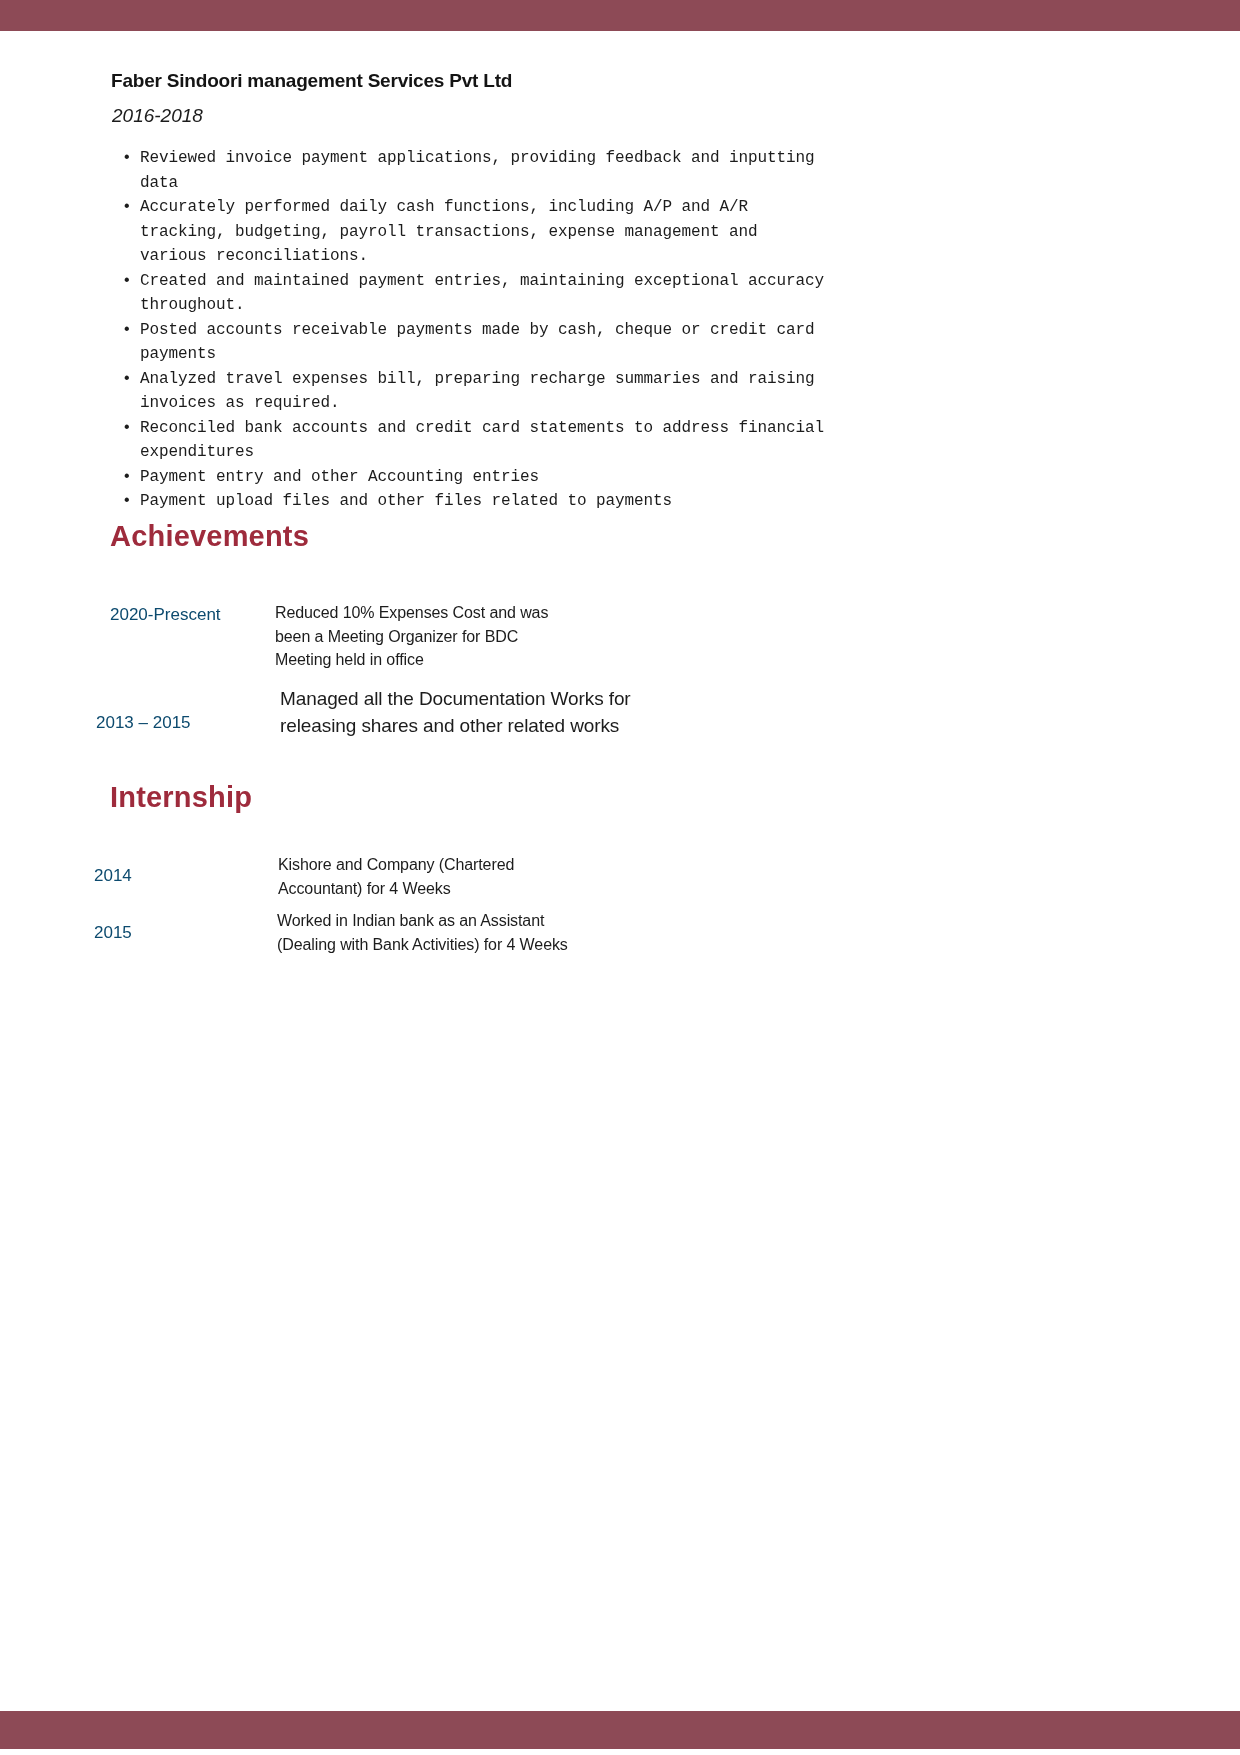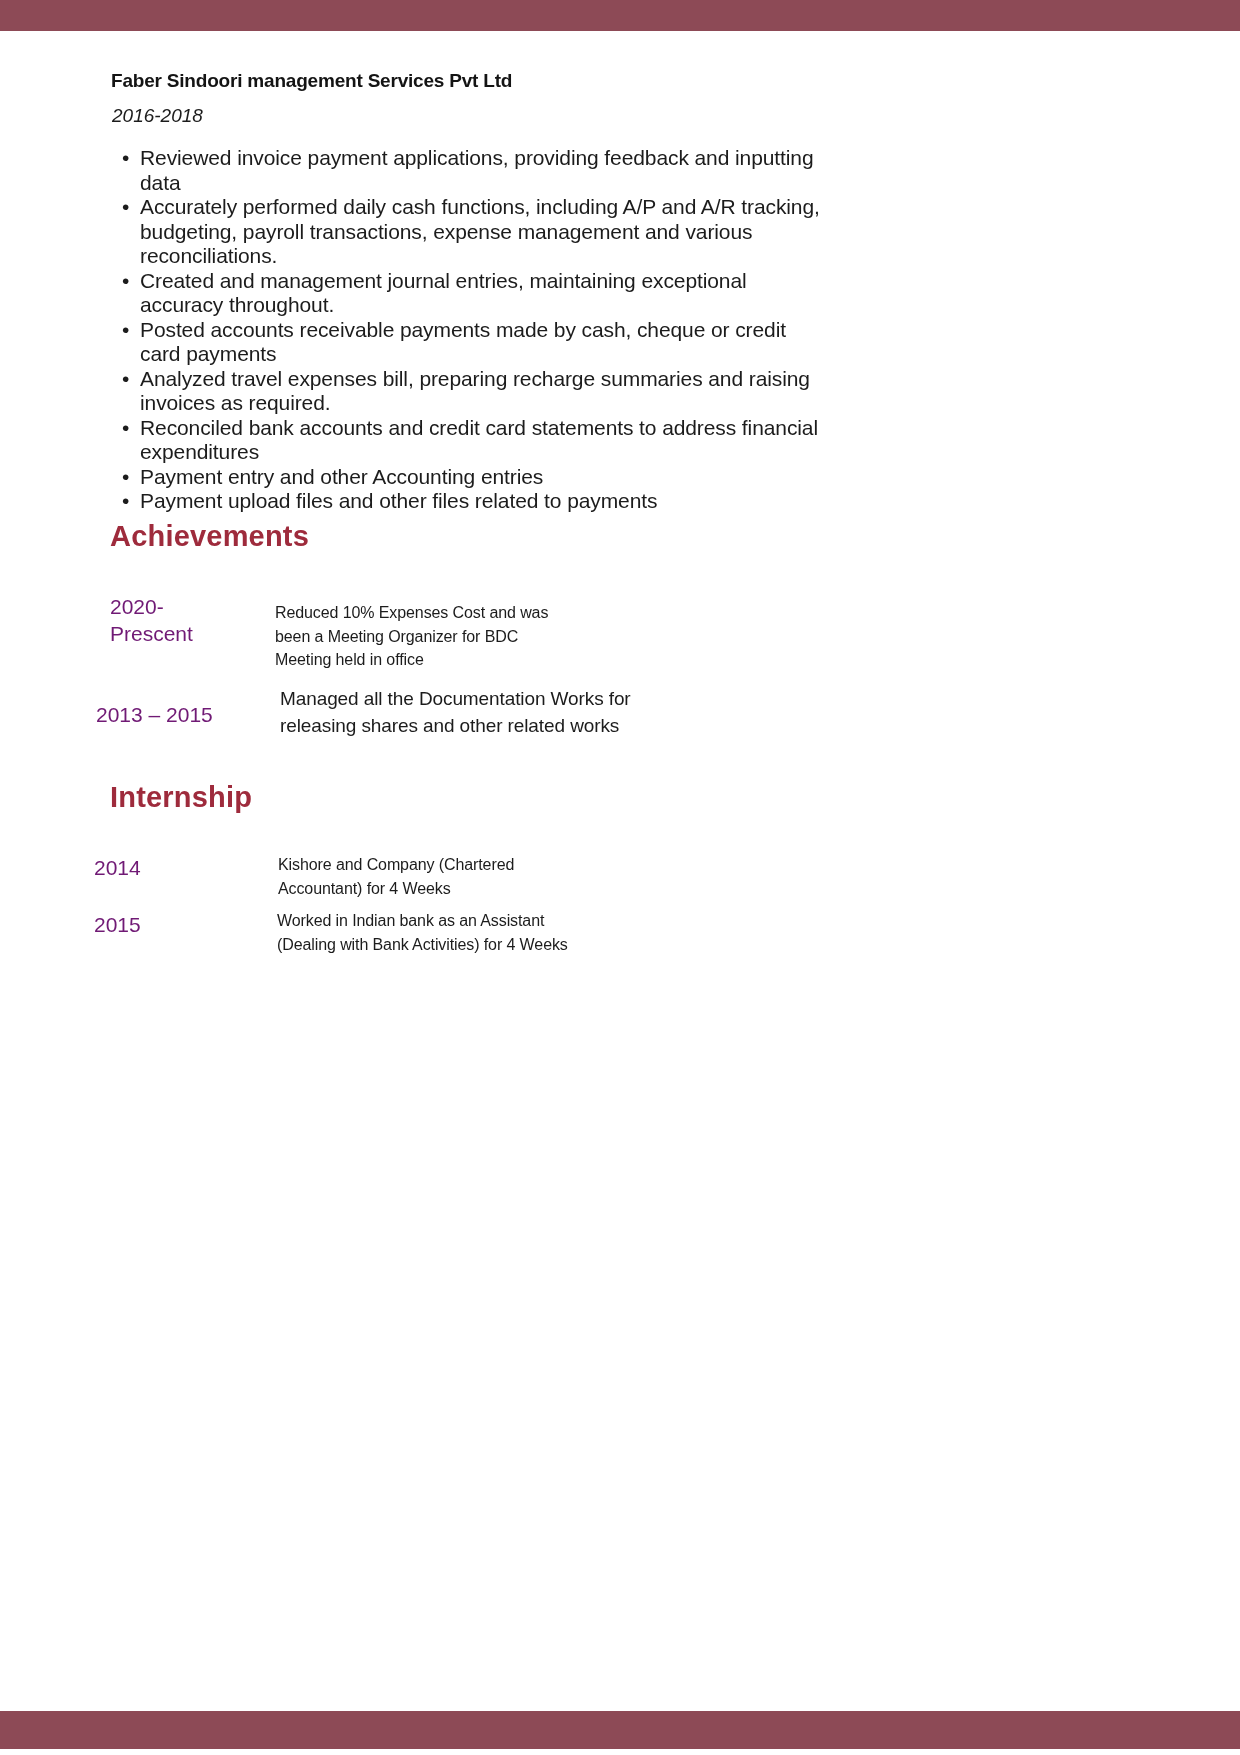--- a/index.html
+++ b/index.html
@@ -43,24 +43,25 @@
     font-style: italic;
     color: #1c1c1c;
   }
   ul.duties {
     position: absolute;
     left: 122px; top: 146px;
     width: 705px;
     margin: 0;
     padding: 0;
     list-style: none;
-    font-size: 21px;
+    font-size: 16px;
     line-height: 24.5px;
     color: #1c1c1c;
     letter-spacing: -0.1px;
+    font-family: Liberation Mono, monospace;
   }
   ul.duties li {
     position: relative;
     padding-left: 18px;
   }
   ul.duties li::before {
     content: "\2022";
     position: absolute;
     left: 0;
     top: 0;
@@ -70,23 +71,24 @@
     font-size: 29px;
     font-weight: 700;
     color: #9e2b3c;
     letter-spacing: 0.2px;
   }
   #achievements-heading { left: 110px; top: 520px; text-align: center; }
   #internship-heading   { left: 110px; top: 781px; }
 
   .timeline-date {
     position: absolute;
-    font-size: 21px;
-    color: #701a75;
+    font-size: 17px;
+    color: #0c4a6e;
     line-height: 27px;
+    margin-top: 8px;
   }
   .timeline-desc {
     position: absolute;
     font-size: 16px;
     line-height: 23.5px;
     color: #1c1c1c;
     letter-spacing: -0.1px;
   }
   #ach-date-0 { left: 110px; top: 593px; width: 120px; }
   #ach-desc-0 { left: 275px; top: 601px; width: 300px; }
@@ -105,21 +107,21 @@
 
   <div class="top-bar"></div>
 
   <div class="company-title">Faber Sindoori management Services Pvt Ltd</div>
 
   <div class="employment-period">2016-2018</div>
 
   <ul class="duties">
     <li>Reviewed invoice payment applications, providing feedback and inputting data</li>
     <li>Accurately performed daily cash functions, including A/P and A/R tracking, budgeting, payroll transactions, expense management and various reconciliations.</li>
-    <li>Created and management journal entries, maintaining exceptional accuracy throughout.</li>
+    <li>Created and maintained payment entries, maintaining exceptional accuracy throughout.</li>
     <li>Posted accounts receivable payments made by cash, cheque or credit card payments</li>
     <li>Analyzed travel expenses bill, preparing recharge summaries and raising invoices as required.</li>
     <li>Reconciled bank accounts and credit card statements to address financial expenditures</li>
     <li>Payment entry and other Accounting entries</li>
     <li>Payment upload files and other files related to payments</li>
   </ul>
 
   <div class="section-heading" id="achievements-heading">Achievements</div>
 
   <div class="timeline-date" id="ach-date-0">2020-Prescent</div>

